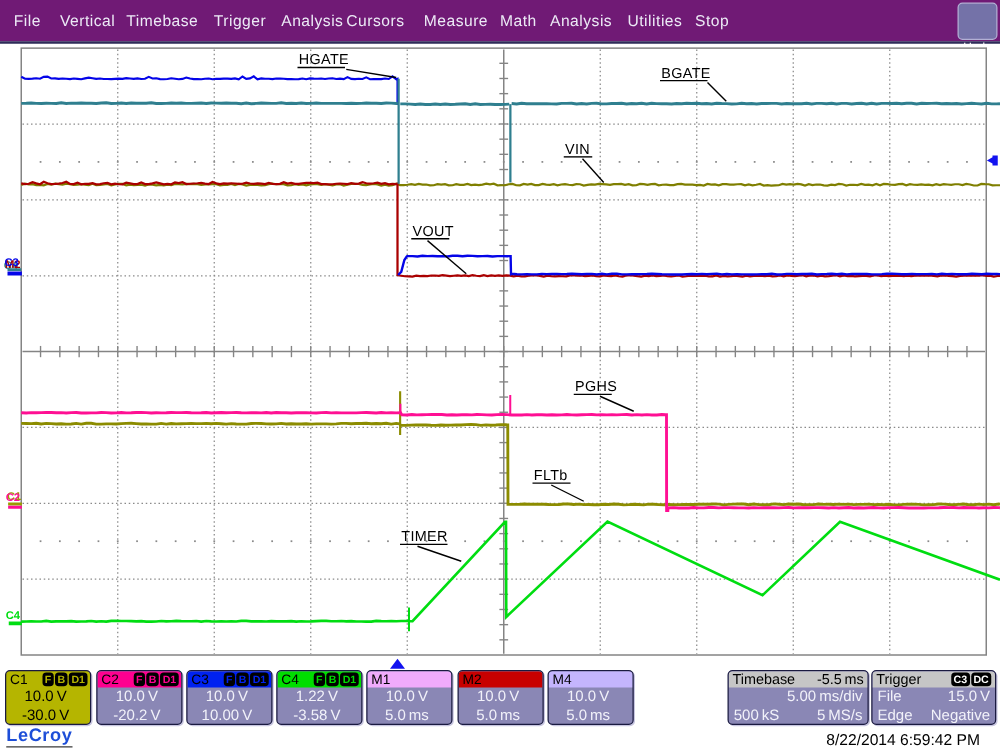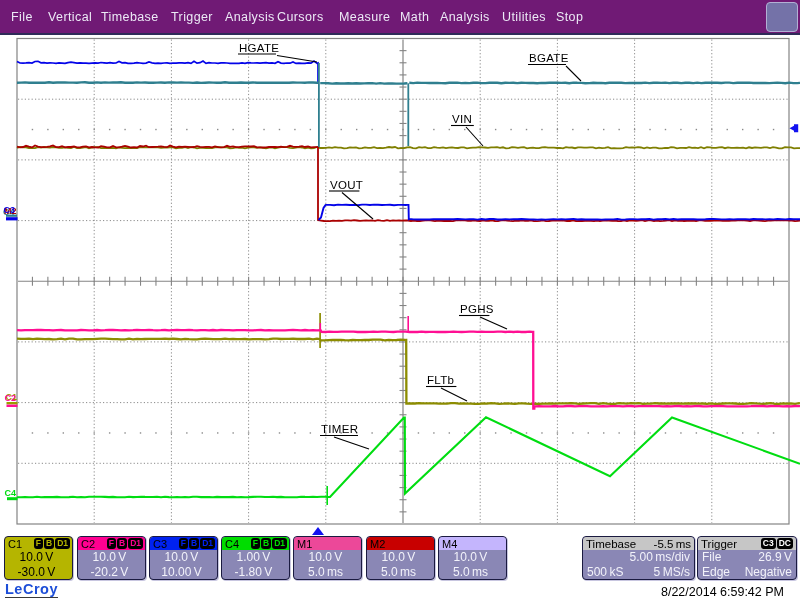--- a/index.html
+++ b/index.html
@@ -343,25 +343,25 @@
   </div>
 <div class="dbox" style="left:221px">
 <div class="dhead" style="background:#00dd00">
       <span class="chn">C4</span>
       <span class="pillwrap">
         <span class="pill" style="color:#00dd00">F</span>
         <span class="pill" style="color:#00dd00">B</span>
         <span class="pill" style="color:#00dd00">D1</span>
       </span>
     </div>
-<div class="dval">1.00 V</div>
-    <div class="dval">-1.80 V</div>
+<div class="dval">1.22 V</div>
+    <div class="dval">-3.58 V</div>
   </div>
 <div class="dbox" style="left:293px">
-<div class="dhead" style="background:#ec4899">
+<div class="dhead" style="background:#f0abfc">
       <span class="chn">M1</span>
     </div>
 <div class="dval">10.0 V</div>
     <div class="dval">5.0 ms</div>
   </div>
 <div class="dbox" style="left:366px">
 <div class="dhead" style="background:#c80000">
       <span class="chn">M2</span>
     </div>
 <div class="dval">10.0 V</div>
@@ -390,20 +390,20 @@
 <div class="bigbox" style="left:697px;width:100px">
 <div class="bighead">
       <span>Trigger</span>
       <span style="margin-left:auto;display:flex;gap:1px">
 <span class="pill" style="color:#fff">C3</span>
         <span class="pill" style="color:#fff">DC</span>
       </span>
     </div>
 <div class="row">
       <span>File</span>
-      <span class="r">26.9 V</span>
+      <span class="r">15.0 V</span>
     </div>
 <div class="row">
       <span>Edge</span>
       <span class="r">Negative</span>
     </div>
 </div>
 <div id="lecroy">LeCroy</div>
 <div id="datetime">8/22/2014 6:59:42 PM</div>
 </body></html>

